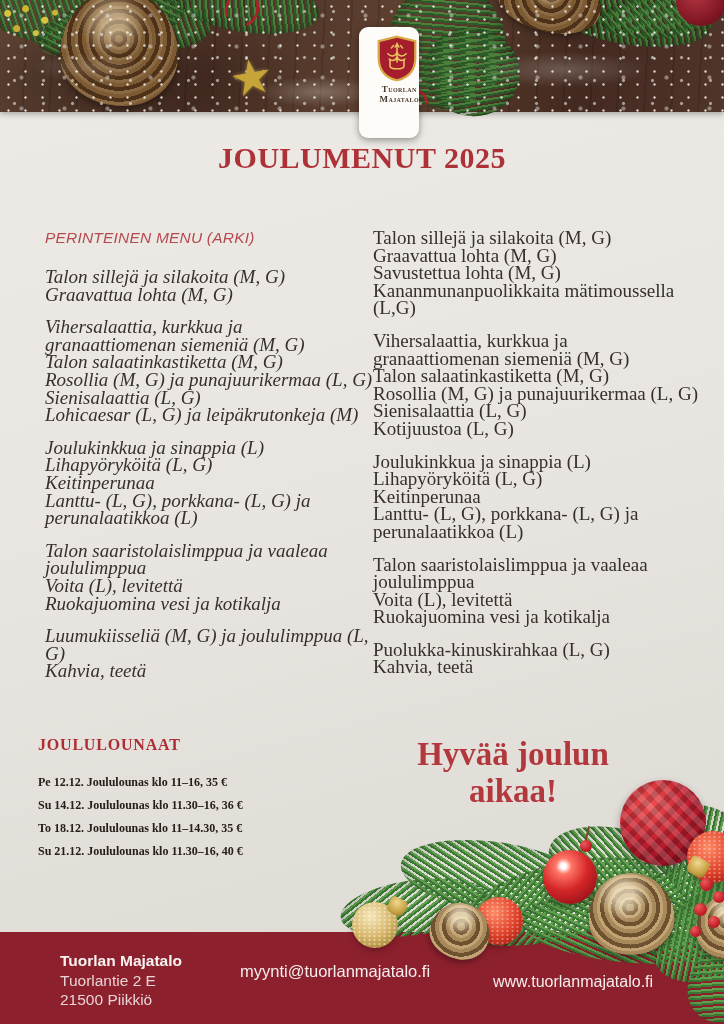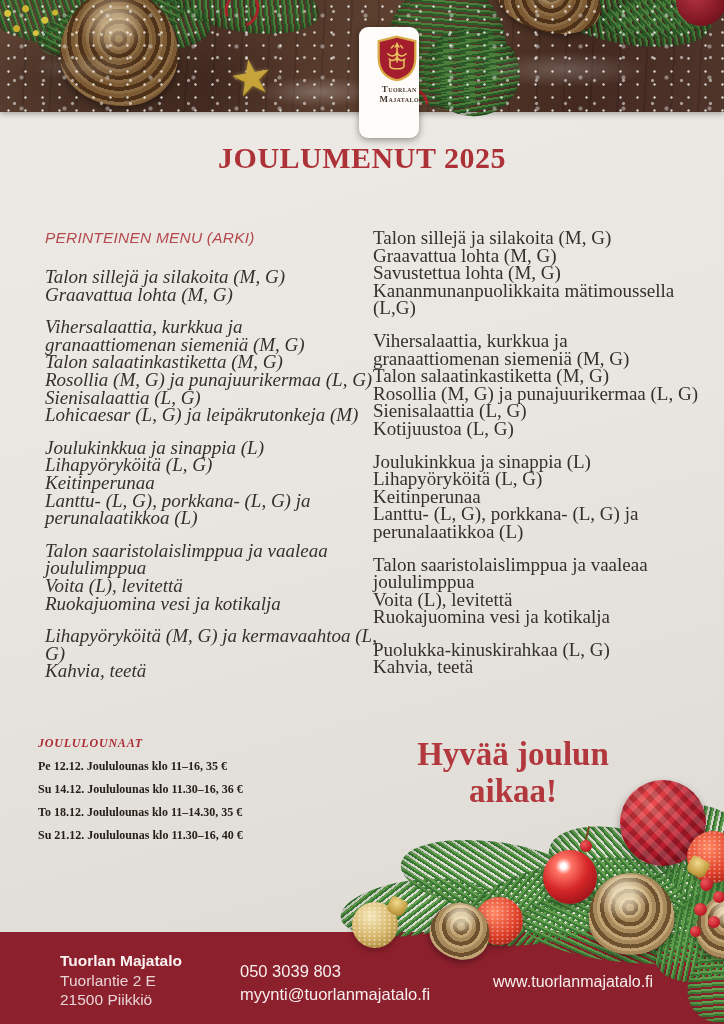--- a/index.html
+++ b/index.html
@@ -67,21 +67,21 @@
   
   .menu{position:absolute;top:229px;width:332px;}
   .menu.left{left:45px;font-style:italic;} .menu.right{left:373px;}
   .menu h2{margin:0 0 21px;font-family:"Liberation Sans","DejaVu Sans",sans-serif;
     font-size:15.5px;font-weight:500;letter-spacing:.2px;color:#b4494e;}
   .group{margin:0 0 15px;}
   .group p{margin:0;font-size:19px;line-height:17.6px;color:#35302b;}
 
   
   .lunches{position:absolute;left:38px;top:736px;width:340px;}
-  .lunches h3{margin:0 0 4px;font-size:12px;font-weight:bold;letter-spacing:.8px;color:#ad2d33;font-style:italic;}
+  .lunches h3{margin:0 0 17px;font-size:16px;font-weight:bold;letter-spacing:.8px;color:#ad2d33;}
   .lunches p{margin:0;font-size:12px;font-weight:bold;line-height:23px;color:#26201a;}
 
   
   .greeting{position:absolute;left:378px;top:736px;width:270px;text-align:center;
     font-size:33px;line-height:37px;font-weight:bold;color:#b2383d;}
 
   
   .footer{position:absolute;left:0;top:932px;width:724px;height:92px;background:#8d202d;z-index:2;
     font-family:"Liberation Sans","DejaVu Sans",sans-serif;color:#f3e9e9;}
   .f-left{position:absolute;left:60px;top:19px;font-size:15.5px;line-height:19.5px;}
@@ -172,21 +172,21 @@
       <p>Lihapyöryköitä (L, G)</p>
       <p>Keitinperunaa</p>
       <p>Lanttu- (L, G), porkkana- (L, G) ja perunalaatikkoa (L)</p>
     </div>
     <div class="group">
       <p>Talon saaristolaislimppua ja vaaleaa joululimppua</p>
       <p>Voita (L), levitettä</p>
       <p>Ruokajuomina vesi ja kotikalja</p>
     </div>
     <div class="group">
-      <p>Lihapyöryköitä (M, G) ja kermavaahtoa (L, G)</p>
+      <p>Luumukiisseliä (M, G) ja joululimppua (L, G)</p>
       <p>Kahvia, teetä</p>
     </div>
   </section>
 
   <section class="menu right">
     <div class="group">
       <p>Talon sillejä ja silakoita (M, G)</p>
       <p>Graavattua lohta (M, G)</p>
       <p>Savustettua lohta (M, G)</p>
       <p>Kananmunanpuolikkaita mätimoussella (L,G)</p>
@@ -229,21 +229,20 @@
     <div>aikaa!</div>
   </div>
 
   <footer class="footer">
     <div class="f-left">
       <div>Tuorlan Majatalo</div>
       <div>Tuorlantie 2 E</div>
       <div>21500 Piikkiö</div>
     </div>
     <div class="f-mid">
-      <div>050 3039 803</div>
       <div>myynti@tuorlanmajatalo.fi</div>
     </div>
     <div class="f-right">www.tuorlanmajatalo.fi</div>
   </footer>
 
   <div class="deco-b">
     <div class="sprig" style="left:340px;top:880px;width:150px;height:55px;--a:-30deg;transform:rotate(-8deg);"></div>
     <div class="sprig" style="left:400px;top:842px;width:190px;height:70px;--a:25deg;transform:rotate(8deg);"></div>
     <div class="sprig" style="left:455px;top:864px;width:210px;height:75px;--a:-35deg;transform:rotate(-14deg);"></div>
     <div class="sprig" style="left:545px;top:834px;width:190px;height:85px;--a:30deg;transform:rotate(18deg);"></div>

